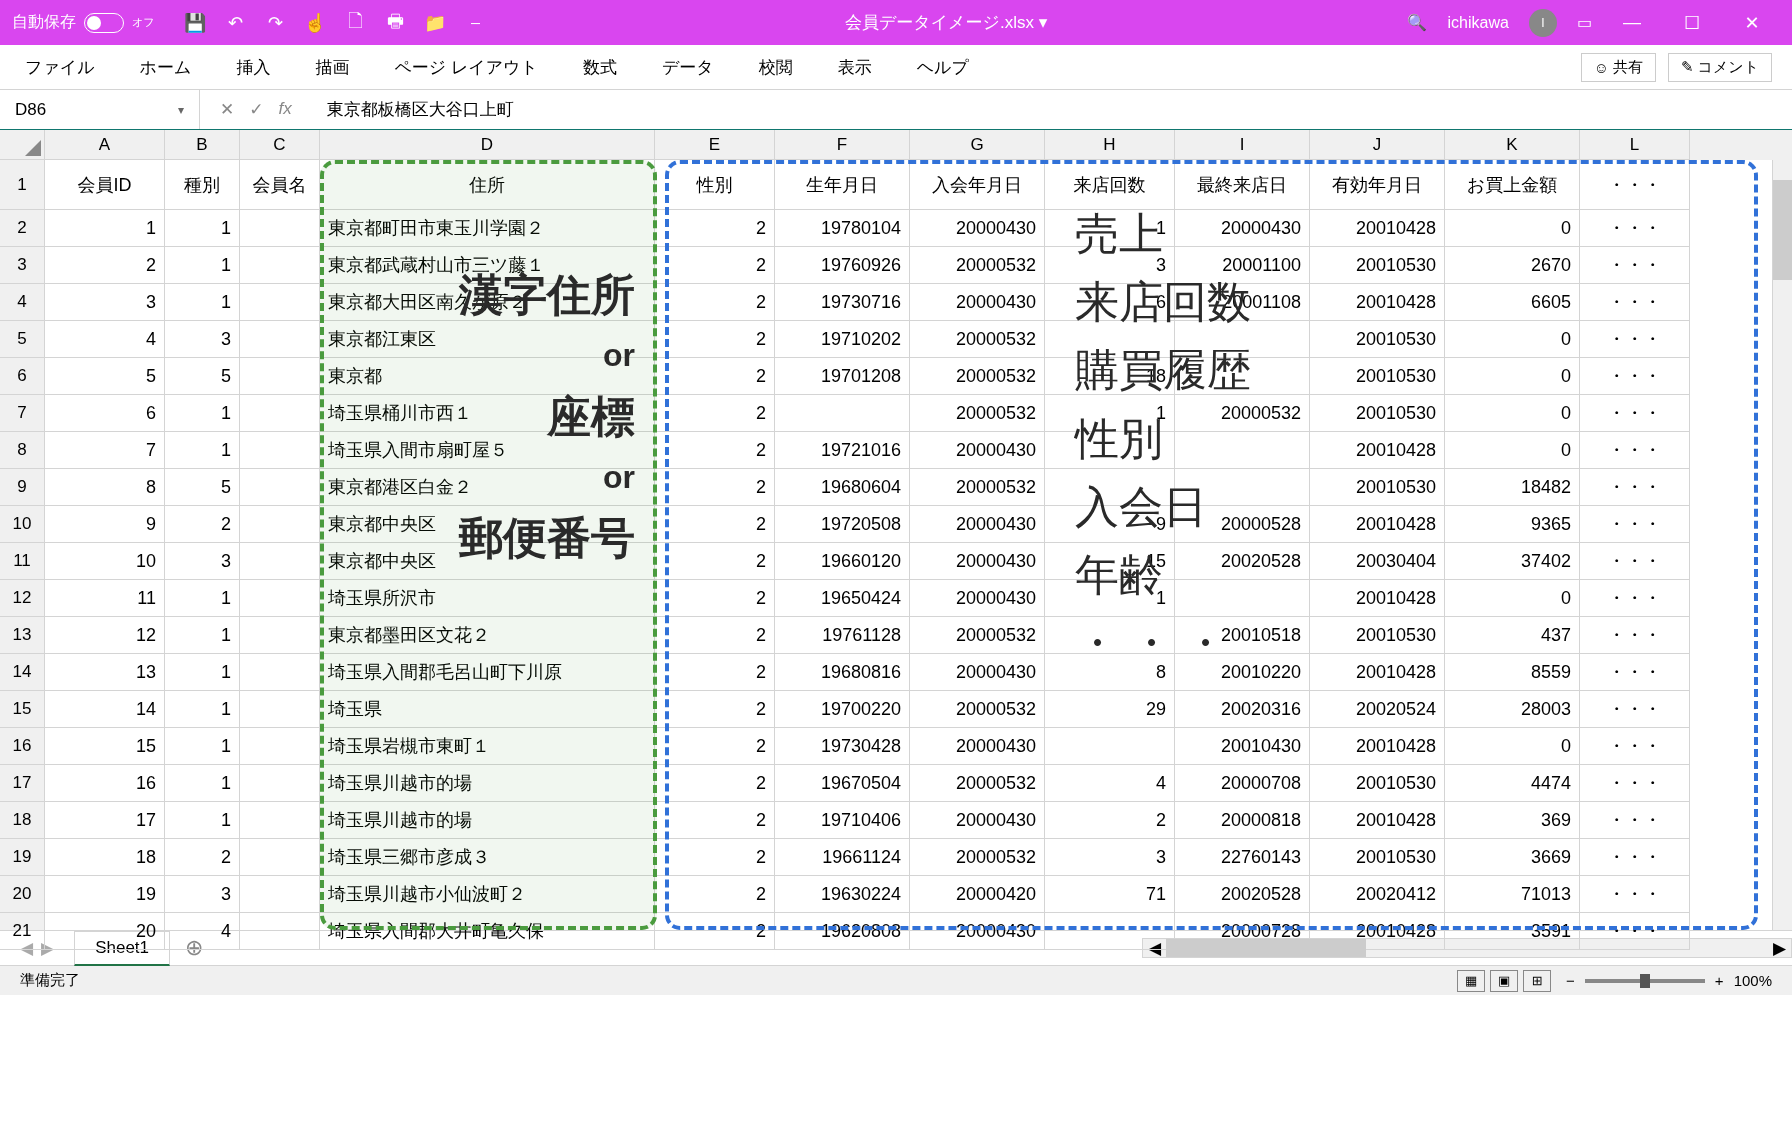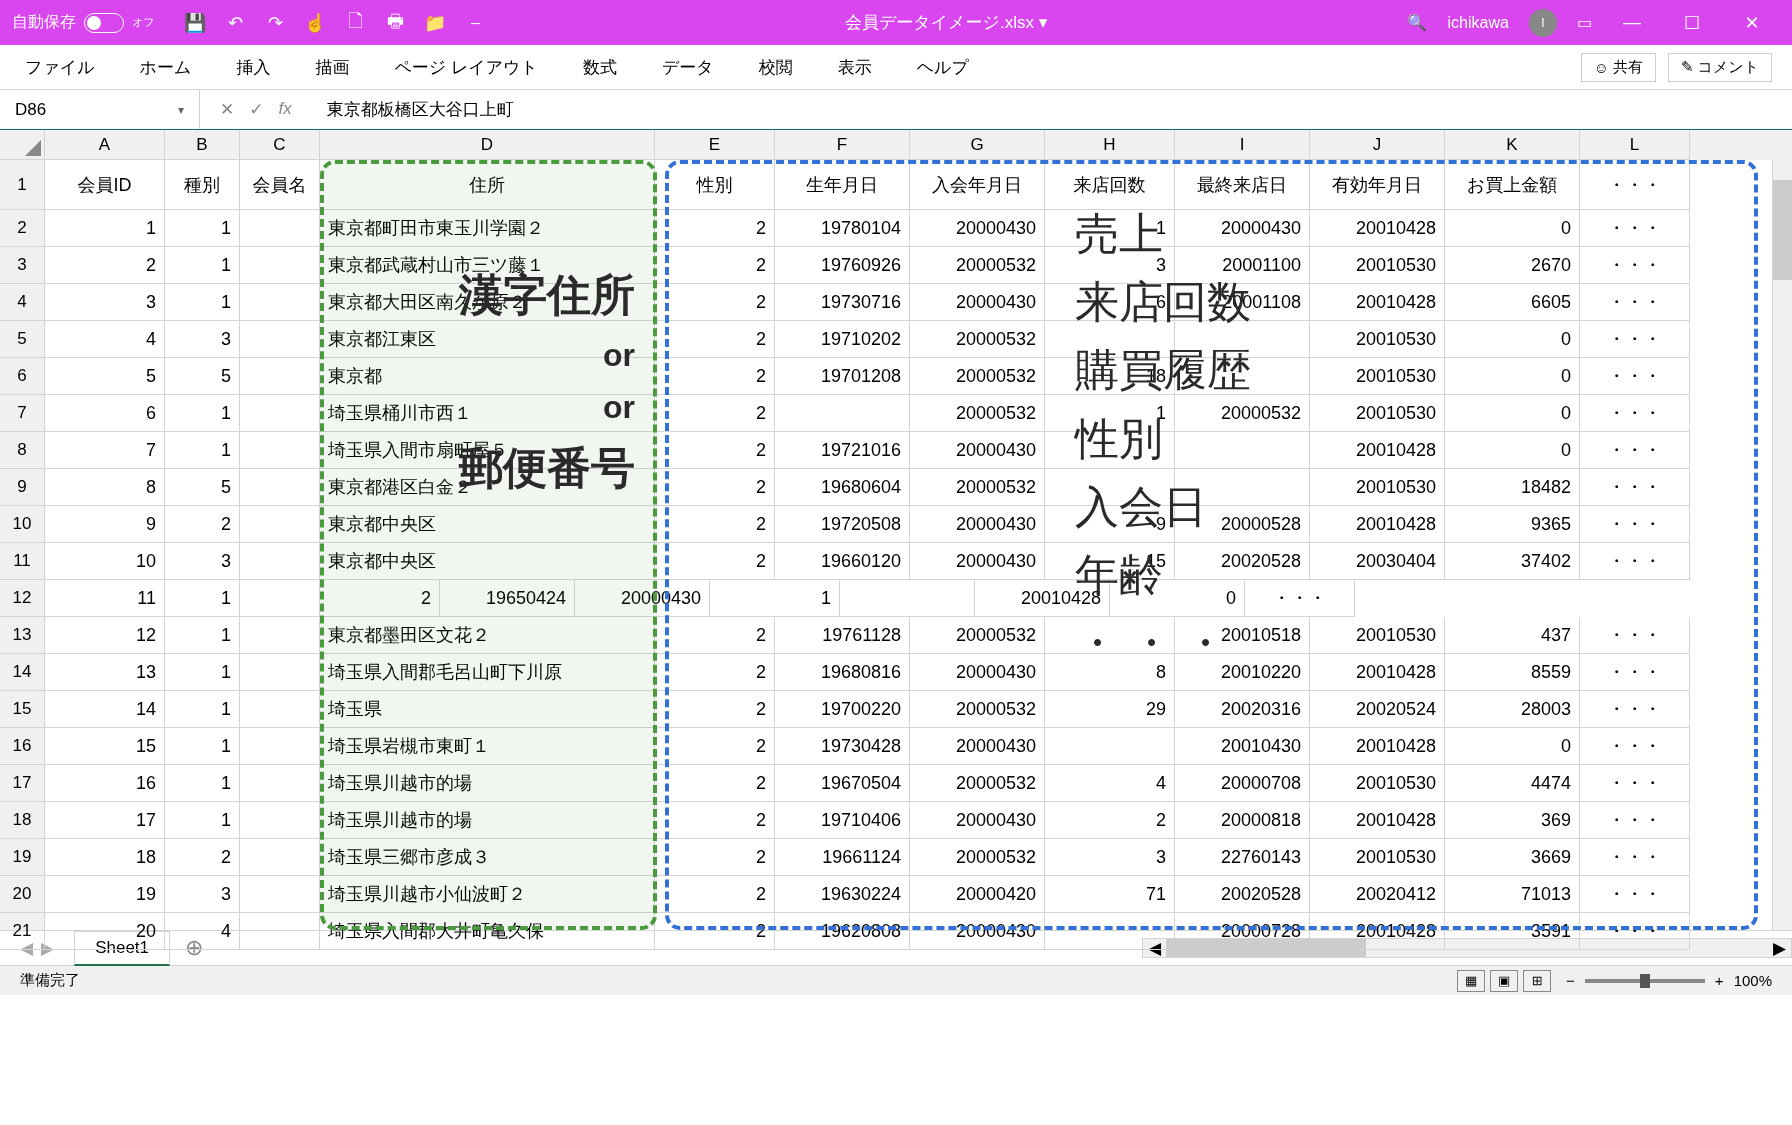--- a/index.html
+++ b/index.html
@@ -318,20 +318,21 @@
           <div class="cell cw-H r">15</div>
           <div class="cell cw-I r">20020528</div>
           <div class="cell cw-J r">20030404</div>
           <div class="cell cw-K r">37402</div>
           <div class="cell cw-L c">・・・</div>
         </div>
         <div class="row">
           <div class="cell cw-A r">11</div>
           <div class="cell cw-B r">1</div>
           <div class="cell cw-C"></div>
+          <div class="cell cw-D">埼玉県所沢市</div>
           <div class="cell cw-E r">2</div>
           <div class="cell cw-F r">19650424</div>
           <div class="cell cw-G r">20000430</div>
           <div class="cell cw-H r">1</div>
           <div class="cell cw-I r"></div>
           <div class="cell cw-J r">20010428</div>
           <div class="cell cw-K r">0</div>
           <div class="cell cw-L c">・・・</div>
         </div>
         <div class="row">
@@ -463,20 +464,21 @@
       </div>
   </div>
   <div class="vscroll">
       <div class="vscroll-thumb"></div>
     </div>
   <div class="green-overlay"></div>
   <div class="blue-overlay"></div>
   <div class="green-text" id="greentext">
       <div>漢字住所</div>
       <div style="font-size:32px">or</div>
+      <div>座標</div>
       <div style="font-size:32px">or</div>
       <div>郵便番号</div>
     </div>
   <div class="blue-text" id="bluetext">
       <div>売上</div>
       <div>来店回数</div>
       <div>購買履歴</div>
       <div>性別</div>
       <div>入会日</div>
       <div>年齢</div>

